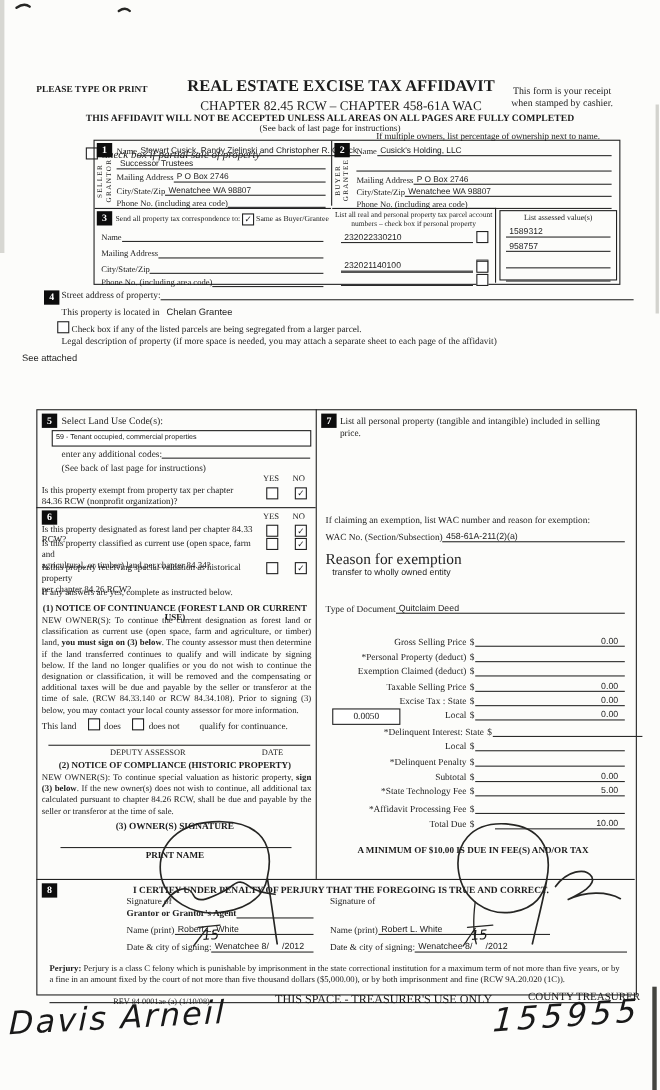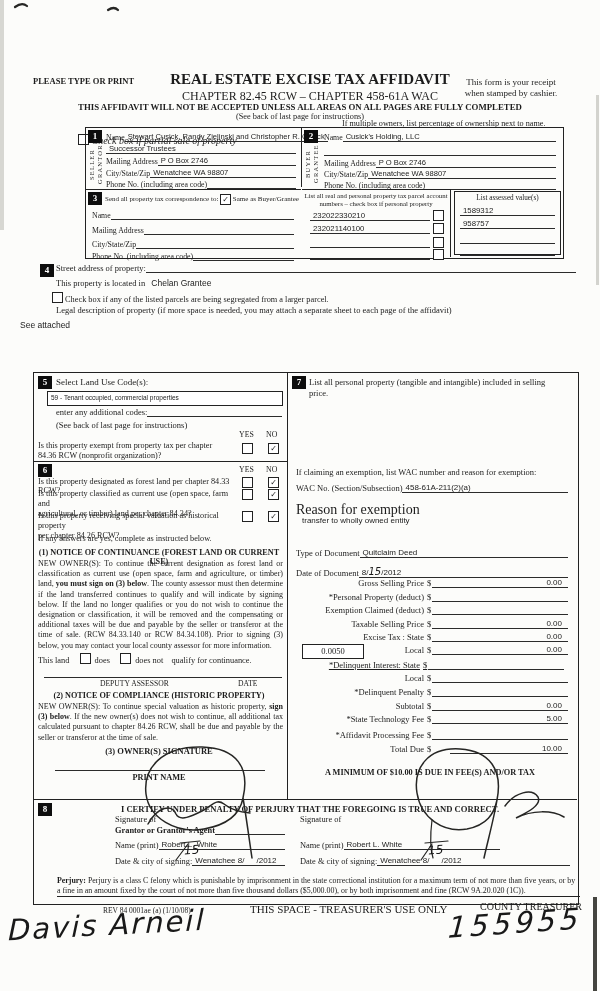--- a/index.html
+++ b/index.html
@@ -136,21 +136,21 @@
 
     <div class="s" style="left:216px;top:60.5px;width:148px;height:67px;border-top:1.4px solid #222;border-right:1.4px solid #222;">
       <div class="c" style="font-size:6.8px;line-height:8px;padding-top:2px;">
         <div>List all real and personal property tax parcel account</div>
         <div>numbers – check box if personal property</div>
       </div>
       <div class="row s" style="left:8px;top:20px;width:134px;font-size:7.8px;">
         <span class="line typed" style="font-size:7.8px;">232022330210</span>
         <span class="cb" style="margin-left:3px;"></span>
       </div>
-      <div class="row s" style="left:8px;top:33px;width:134px;font-size:7.8px;">
+      <div class="row s" style="left:8px;top:46px;width:134px;font-size:7.8px;">
         <span class="line typed" style="font-size:7.8px;">232021140100</span>
         <span class="cb" style="margin-left:3px;"></span>
       </div>
       <div class="row s" style="left:8px;top:47px;width:134px;font-size:7.8px;">
         <span class="line"></span>
         <span class="cb" style="margin-left:3px;"></span>
       </div>
       <div class="row s" style="left:8px;top:59px;width:134px;font-size:7.8px;">
         <span class="line"></span>
         <span class="cb" style="margin-left:3px;"></span>
@@ -248,21 +248,21 @@
   <div class="s just" style="left:38px;top:559px;width:245px;font-size:8px;line-height:10.2px;">
     <span>NEW OWNER(S): To continue the current designation as forest land or classification as current use (open space, farm and agriculture, or timber) land, </span><b>you must sign on (3) below</b><span>. The county assessor must then determine if the land transferred continues to qualify and will indicate by signing below. If the land no longer qualifies or you do not wish to continue the designation or classification, it will be removed and the compensating or additional taxes will be due and payable by the seller or transferor at the time of sale. (RCW 84.33.140 or RCW 84.34.108). Prior to signing (3) below, you may contact your local county assessor for more information.</span>
   </div>
 
   <div class="s" style="left:38px;top:653px;font-size:8.4px;">
     <span>This land</span>
     <span class="cb" style="margin:0 2px 0 8px;"></span>
     <span>does</span>
     <span class="cb" style="margin:0 2px 0 8px;"></span>
     <span>does not</span>
-    <span style="margin-left:6px;">qualify for continuance.</span>
+    <span style="margin-left:16px;">qualify for continuance.</span>
   </div>
 
   <div class="s" style="left:44px;top:677px;width:238px;border-top:1px solid #2b2b2b;"></div>
   <span class="s" style="left:100px;top:679px;font-size:7.6px;">DEPUTY ASSESSOR</span>
   <span class="s" style="left:238px;top:679px;font-size:7.6px;">DATE</span>
 
   <div class="s c b" style="left:36px;top:691px;width:246px;font-size:8.2px;">(2) NOTICE OF COMPLIANCE (HISTORIC PROPERTY)</div>
   <div class="s just" style="left:38px;top:702px;width:245px;font-size:8px;line-height:10.2px;">
     <span>NEW OWNER(S): To continue special valuation as historic property, </span><b>sign (3) below</b><span>. If the new owner(s) does not wish to continue, all additional tax calculated pursuant to chapter 84.26 RCW, shall be due and payable by the seller or transferor at the time of sale.</span>
   </div>
@@ -280,26 +280,20 @@
     <span class="lab">WAC No. (Section/Subsection)</span>
     <span class="line typed" style="font-size:8px;">458-61A-211(2)(a)</span>
   </div>
   <div class="s" style="left:296px;top:502px;font-size:14px;">Reason for exemption</div>
   <div class="s typed" style="left:302px;top:516px;font-size:8px;">transfer to wholly owned entity</div>
 
   <div class="row s" style="left:296px;top:548px;width:272px;font-size:8.5px;">
     <span class="lab">Type of Document</span>
     <span class="line typed" style="font-size:8px;">Quitclaim Deed</span>
   </div>
-  <div class="row s" style="left:296px;top:566px;width:272px;font-size:8.5px;">
-    <span class="lab">Date of Document</span>
-    <span class="line">
-      <span class="typed" style="font-size:8px;">8/</span><span class="hand" style="font-size:10px;font-style:italic;">15</span><span class="typed" style="font-size:8px;">/2012</span>
-    </span>
-  </div>
 
   <div class="mrow s" style="left:292px;top:578px;width:276px;">
       <span class="mlab">Gross Selling Price</span>
       <span class="mdol">$</span>
       <span class="mline typed" style="font-size:8px;">0.00</span>
     </div>
   <div class="mrow s" style="left:292px;top:592px;width:276px;">
       <span class="mlab">*Personal Property (deduct)</span>
       <span class="mdol">$</span>
       <span class="mline typed" style="font-size:8px;"></span>
@@ -318,21 +312,21 @@
       <span class="mlab">Excise Tax : State</span>
       <span class="mdol">$</span>
       <span class="mline typed" style="font-size:8px;">0.00</span>
     </div>
   <div class="mrow s" style="left:292px;top:645px;width:276px;">
       <span class="mlab">Local</span>
       <span class="mdol">$</span>
       <span class="mline typed" style="font-size:8px;">0.00</span>
     </div>
   <div class="s c" style="left:302px;top:644px;width:60px;height:13px;border:1.2px solid #222;font-size:8.5px;line-height:13px;background:#fff;"><span>0.0050</span></div>
-  <div class="mrow s" style="left:288px;top:660px;width:276px;text-decoration:underline;">
+  <div class="mrow s" style="left:308px;top:660px;width:276px;">
       <span class="mlab">*Delinquent Interest: State</span>
       <span class="mdol">$</span>
       <span class="mline"></span>
     </div>
   <div class="mrow s" style="left:292px;top:673px;width:276px;">
       <span class="mlab">Local</span>
       <span class="mdol">$</span>
       <span class="mline"></span>
     </div>
   <div class="mrow s" style="left:292px;top:687px;width:276px;">
@@ -387,21 +381,21 @@
     <span class="line typed" style="font-size:8px;">Robert L. White</span>
   </div>
   <div class="row s" style="left:300px;top:856px;width:270px;font-size:8.4px;">
     <span class="lab">Date &amp; city of signing:</span>
     <span class="line"><span class="typed" style="font-size:8px;">Wenatchee 8/</span><span style="display:inline-block;width:12px;"></span><span class="typed" style="font-size:8px;">/2012</span></span>
   </div>
 
   <span class="s hand" style="left:184px;top:843px;font-size:12px;font-style:italic;transform:rotate(-4deg);z-index:7;">15</span>
   <span class="s hand" style="left:428px;top:843px;font-size:12px;font-style:italic;transform:rotate(-4deg);z-index:7;">15</span>
 
-  <div class="s" style="left:57px;top:876px;width:523px;font-size:7.9px;line-height:10px;border-bottom:1.2px solid #222;padding-bottom:0;">
+  <div class="s" style="left:45px;top:876px;width:523px;font-size:7.9px;line-height:10px;border-bottom:1.2px solid #222;padding-bottom:15px;">
     <b>Perjury:</b><span> Perjury is a class C felony which is punishable by imprisonment in the state correctional institution for a maximum term of not more than five years, or by a fine in an amount fixed by the court of not more than five thousand dollars ($5,000.00), or by both imprisonment and fine (RCW 9A.20.020 (1C)).</span>
   </div>
 
   <div class="s" style="left:103px;top:906px;font-size:7.5px;">REV 84 0001ae (a) (1/10/08)</div>
   <div class="s" style="left:250px;top:903px;font-size:11px;">THIS SPACE - TREASURER'S USE ONLY</div>
   <div class="s" style="left:480px;top:901px;font-size:10px;">COUNTY TREASURER</div>
 
   <div class="s hand" style="left:8px;top:908px;font-size:29px;font-style:italic;transform:rotate(-3deg) skewX(-4deg);letter-spacing:2px;">Davis Arneil</div>
   <div class="s hand" style="left:448px;top:906px;font-size:29px;font-style:italic;transform:rotate(-4deg) skewX(-8deg);letter-spacing:4px;">155955</div>
 

